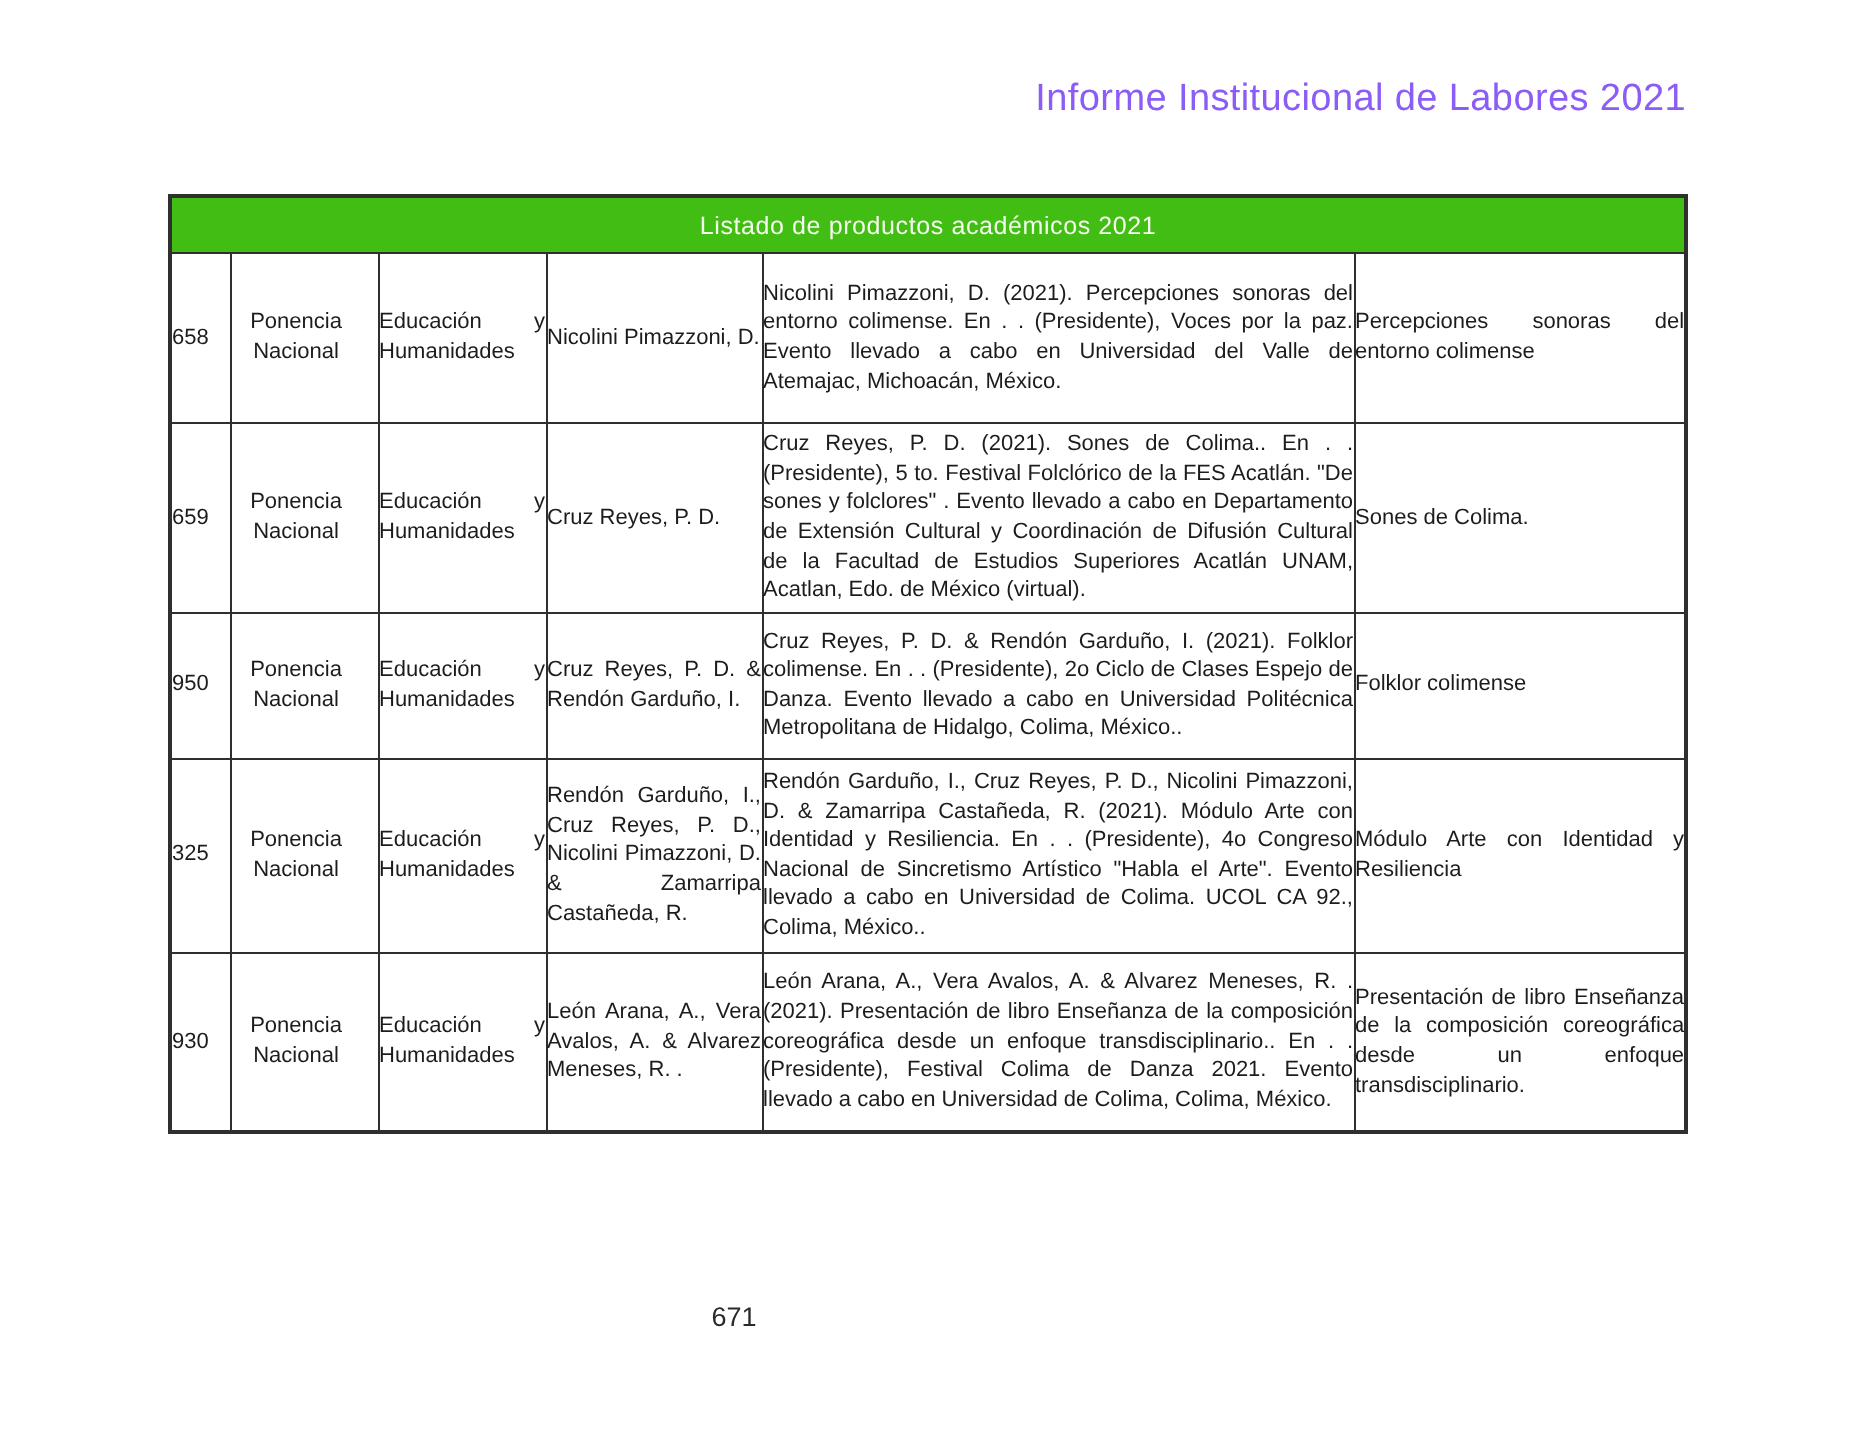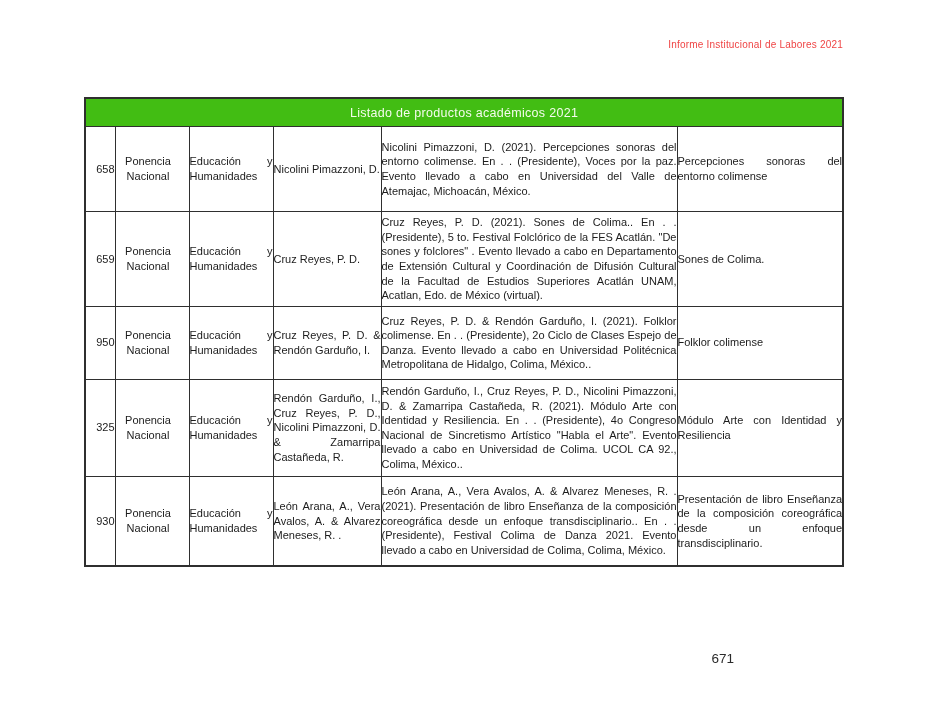--- a/index.html
+++ b/index.html
@@ -9,21 +9,21 @@
     --ink:#1c1c1c;
   }
   html,body{margin:0;padding:0;}
   body{
     width:925px;height:715px;background:#ffffff;position:relative;
     font-family:"Liberation Sans", sans-serif;color:var(--ink);
     overflow:hidden;
   }
   .doc-header{
     position:absolute;top:39px;right:82px;
-    font-size:10px;letter-spacing:.2px;color:#ef4444;margin-left:16px;
+    font-size:19px;letter-spacing:.2px;color:#8b5cf6;margin-left:16px;
   }
   table.products-table{
     position:absolute;left:84px;top:97px;width:758px;
     border-collapse:collapse;table-layout:fixed;
     border:2px solid var(--border);
   }
   .products-table th,.products-table td{
     border:1.5px solid var(--border);
     vertical-align:middle;
     word-wrap:break-word;
@@ -35,26 +35,26 @@
     letter-spacing:.3px;
   }
   .column-header-row th{
     background:var(--light-green);
     font-weight:normal;font-size:12px;text-align:center;
     height:40px;padding:2px 4px;line-height:1.25;
   }
   .products-table td{
     background:#ffffff;font-size:11px;line-height:1.33;padding:3px 0;
   }
-  td.cell-no{text-align:right;}
+  td.cell-no{text-align:left;}
   td.cell-tipo{text-align:center;padding-right:8px;}
   td.cell-area,td.cell-autores,td.cell-ficha,td.cell-titulo{text-align:justify;}
   .page-number{
     position:absolute;top:651px;left:0;width:734px;
-    text-align:right;font-size:13.5px;color:#2a2a2a;
+    text-align:center;font-size:13.5px;color:#2a2a2a;
   }
 </style>
 </head>
 <body>
 
 <div class="doc-header">Informe Institucional de Labores 2021</div>
 
 <table class="products-table">
   <colgroup>
     <col style="width:30px">

